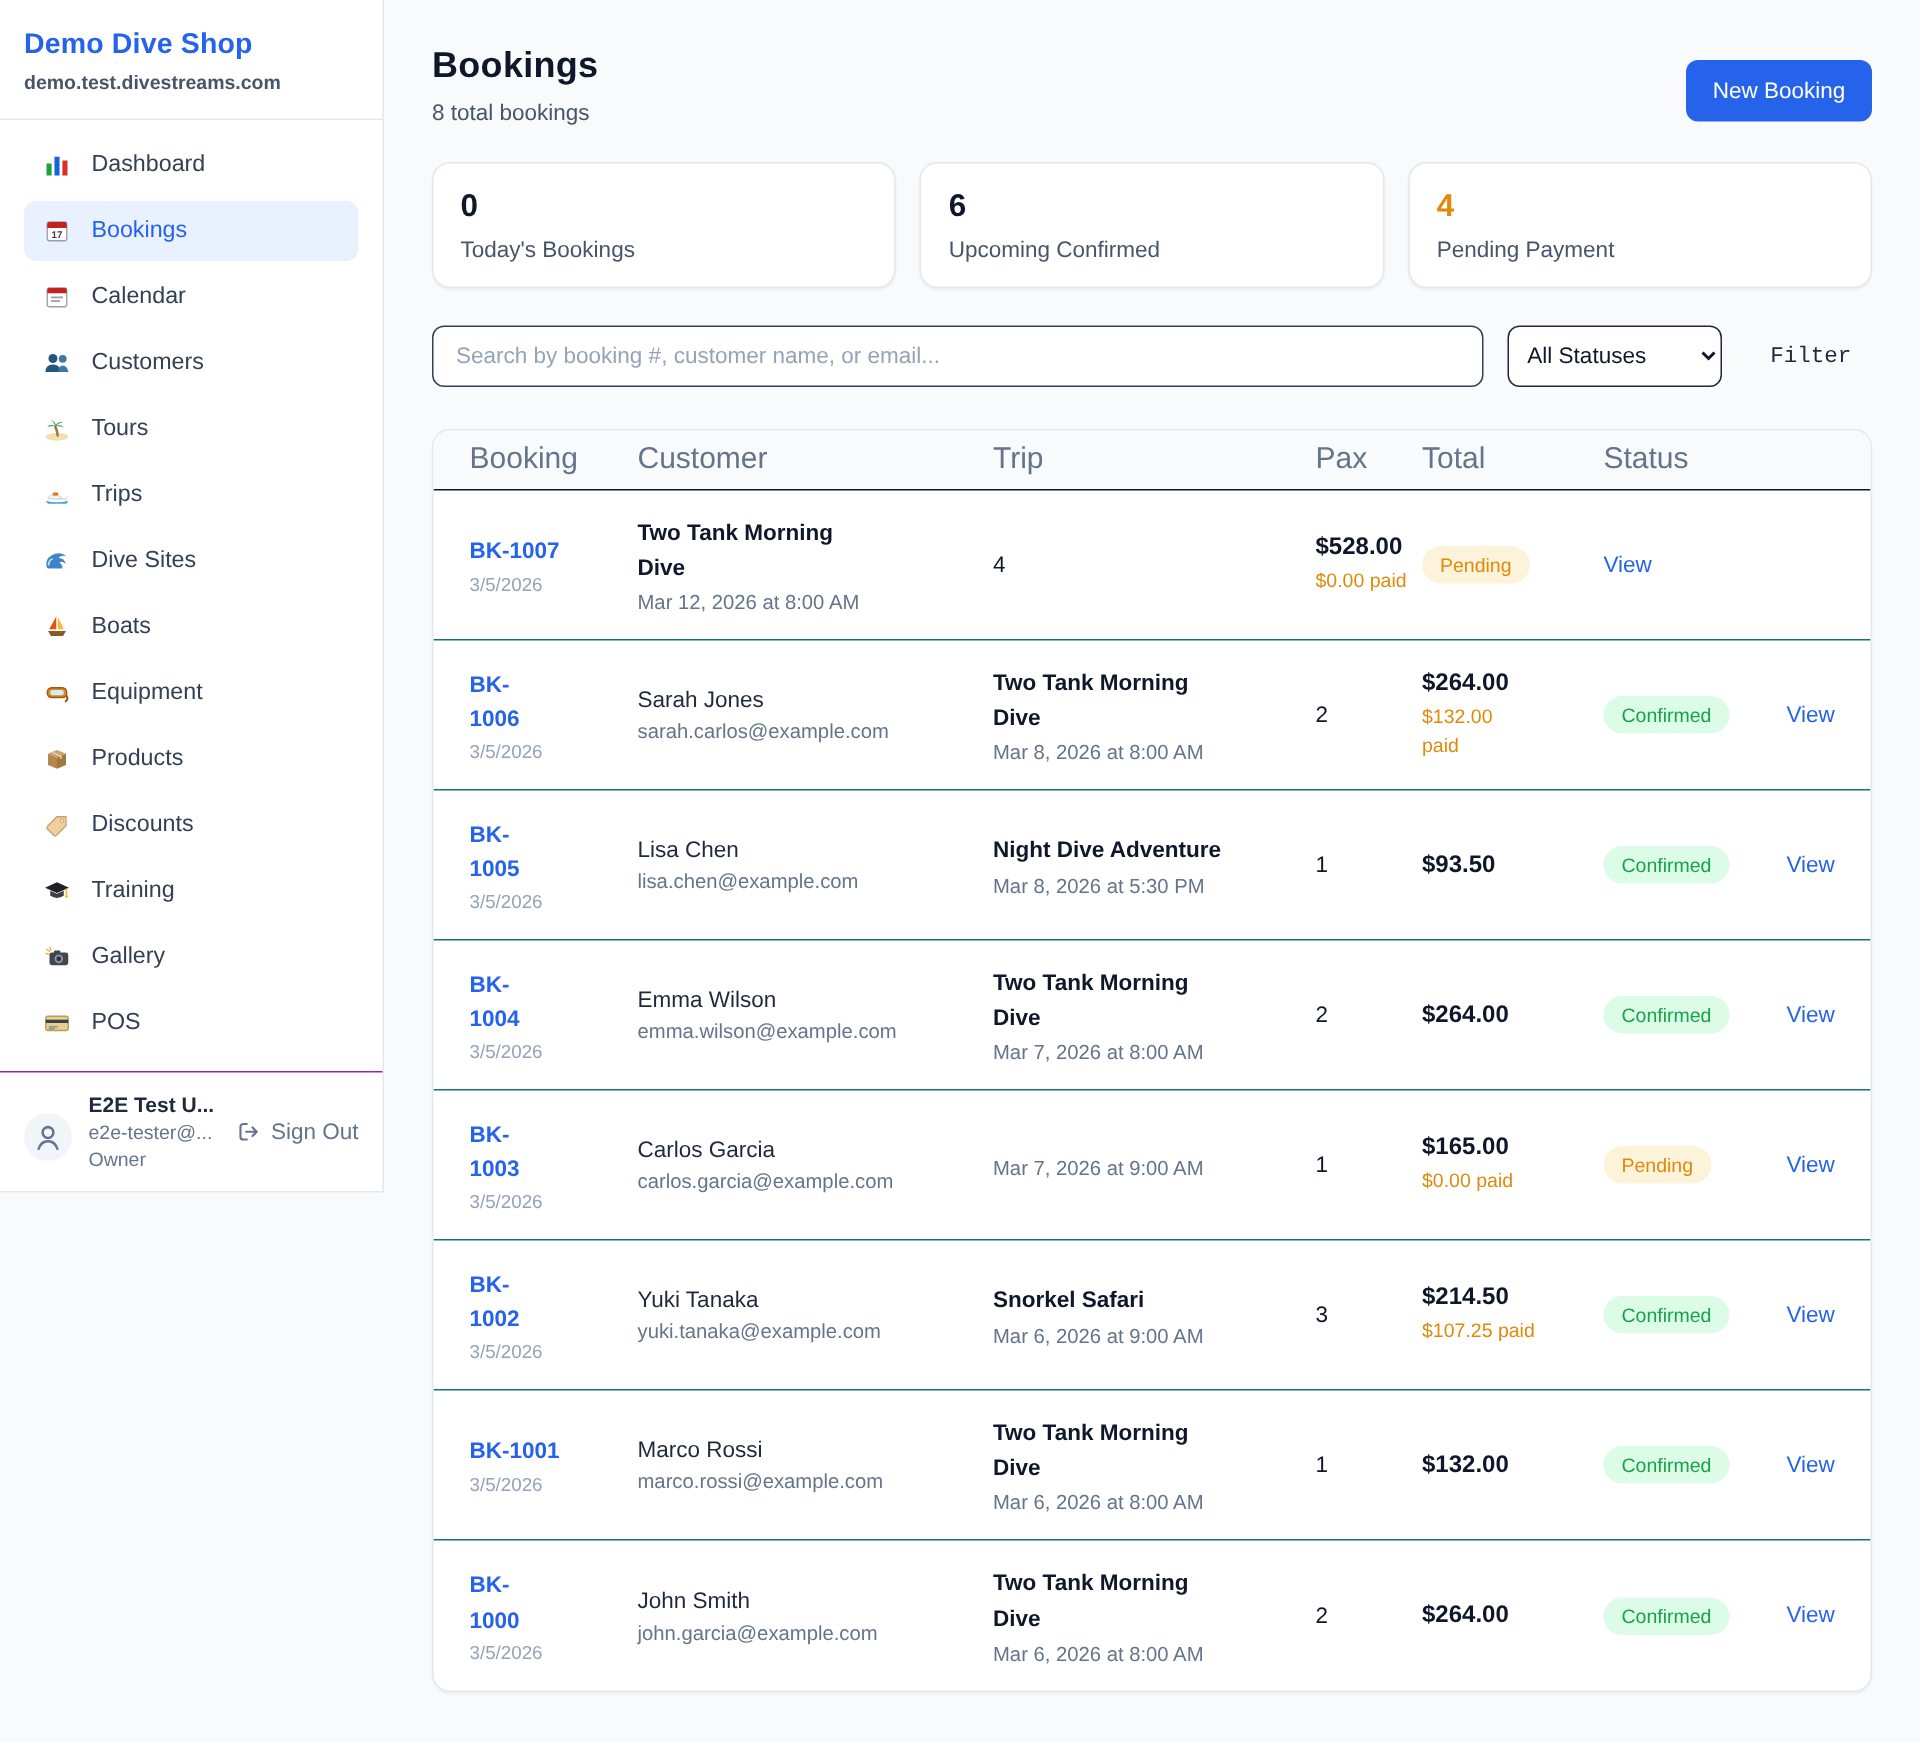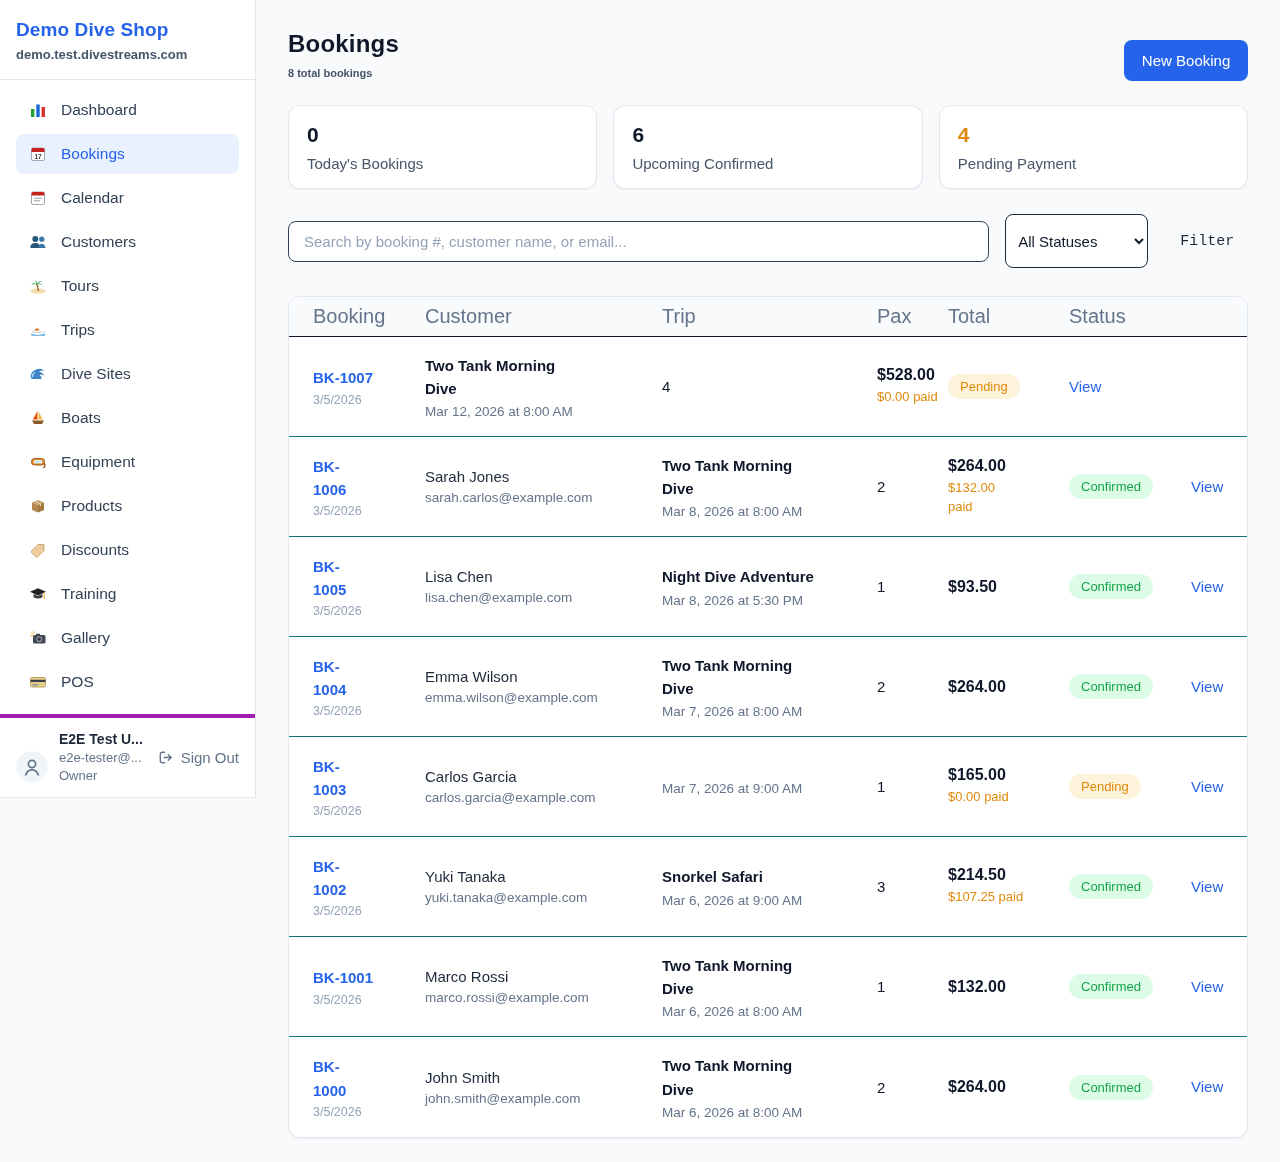--- a/index.html
+++ b/index.html
@@ -26,39 +26,39 @@
     display:flex; align-items:center; gap:14px;
     height:40px; margin-bottom:4px; padding:0 13px;
     border-radius:8px; font-size:15.5px; color:#334155;
     text-decoration:none; cursor:pointer;
   }
   .nav-item.active { background:#eaf1fe; color:#2563eb; }
   .nav-icon { width:18px; height:18px; flex:0 0 18px; display:flex; }
   .nav-icon svg { width:18px; height:18px; }
 
   .user-foot {
-    border-top:4px solid #a21caf;
-    padding:13px 16px 14px; display:flex; align-items:flex-end; gap:11px;
+    border-top:1px solid #a21caf;
+    padding:13px 16px 14px; display:flex; align-items:center; gap:11px;
   }
   .avatar { width:32px; height:32px; flex:0 0 32px; margin-top:8px; }
   .user-info { min-width:0; }
   .user-name { font-weight:bold; font-size:14px; color:#1e293b; white-space:nowrap; }
   .user-email { font-size:13px; color:#64748b; margin-top:3px; white-space:nowrap; }
   .user-role { font-size:13px; color:#64748b; margin-top:3px; }
   .signout {
     margin-left:auto; align-self:center; display:flex; align-items:center; gap:7px;
     background:none; border:none; color:#64748b; font-size:15px; cursor:pointer;
     font-family:"Liberation Sans", sans-serif; padding:0; white-space:nowrap;
   }
 
   
   .main { flex:1; padding:30px 32px 0; }
   .page-head { display:flex; justify-content:space-between; align-items:flex-start; }
   .page-title { font-size:24px; font-weight:bold; color:#0f172a; letter-spacing:.2px; }
-  .page-sub { font-size:11px; color:#475569; margin-top:9px;font-weight:bold; }
+  .page-sub { font-size:15px; color:#475569; margin-top:9px; }
   .btn-primary {
     background:#2563eb; color:#fff; border:none; border-radius:8px;
     font-size:15px; padding:12px 18px; margin-top:10px; cursor:pointer;
     font-family:"Liberation Sans", sans-serif;
   }
 
   .stats { display:flex; gap:16px; margin-top:24px; }
   .stat-card {
     flex:1; background:#fff; border:1px solid #e2e8f0; border-radius:12px;
     padding:17px 18px; box-shadow:0 1px 2px rgba(15,23,42,.05); height:84px;
@@ -68,21 +68,21 @@
   .stat-label { font-size:15px; color:#475569; margin-top:8px; }
 
   .controls { display:flex; align-items:center; margin-top:25px; }
   .search {
     flex:1; height:41px; background:#fff; border:1px solid #334155; border-radius:8px;
     padding:0 15px; font-size:15px; color:#0f172a; outline:none;
     font-family:"Liberation Sans", sans-serif;
   }
   .search::placeholder { color:#94a3b8; }
   .status-select {
-    width:143px; height:54px; margin-left:16px; background:#fff;
+    width:143px; height:41px; margin-left:16px; background:#fff;
     border:1px solid #1e293b; border-radius:8px; font-size:15px; color:#0f172a;
     padding:0 8px; font-family:"Liberation Sans", sans-serif;
   }
   .filter-btn {
     background:none; border:none; font-size:15px; color:#1e293b; cursor:pointer;
     padding:8px 14px; margin-left:18px; font-family:Liberation Mono, monospace;
   }
 
   
   .table-card {
@@ -473,21 +473,21 @@
           </div>
         <div><span class="badge badge-confirmed">Confirmed</span></div>
         <div><a class="view-link">View</a></div>
       </div>
 
       <div class="trow">
         <div><a class="bk-id">BK-
 1000</a><div class="bk-date">3/5/2026</div></div>
         <div>
             <div class="c-name">John Smith</div>
-            <div class="c-email">john.smith@example.com</div>
+            <div class="c-email">john.garcia@example.com</div>
           </div>
         <div>
             <div class="t-name">Two Tank Morning
 Dive</div>
             <div class="t-date">Mar 6, 2026 at 8:00 AM</div>
           </div>
         <div class="pax">2</div>
         <div>
             <div class="total">$264.00</div>
           </div>

